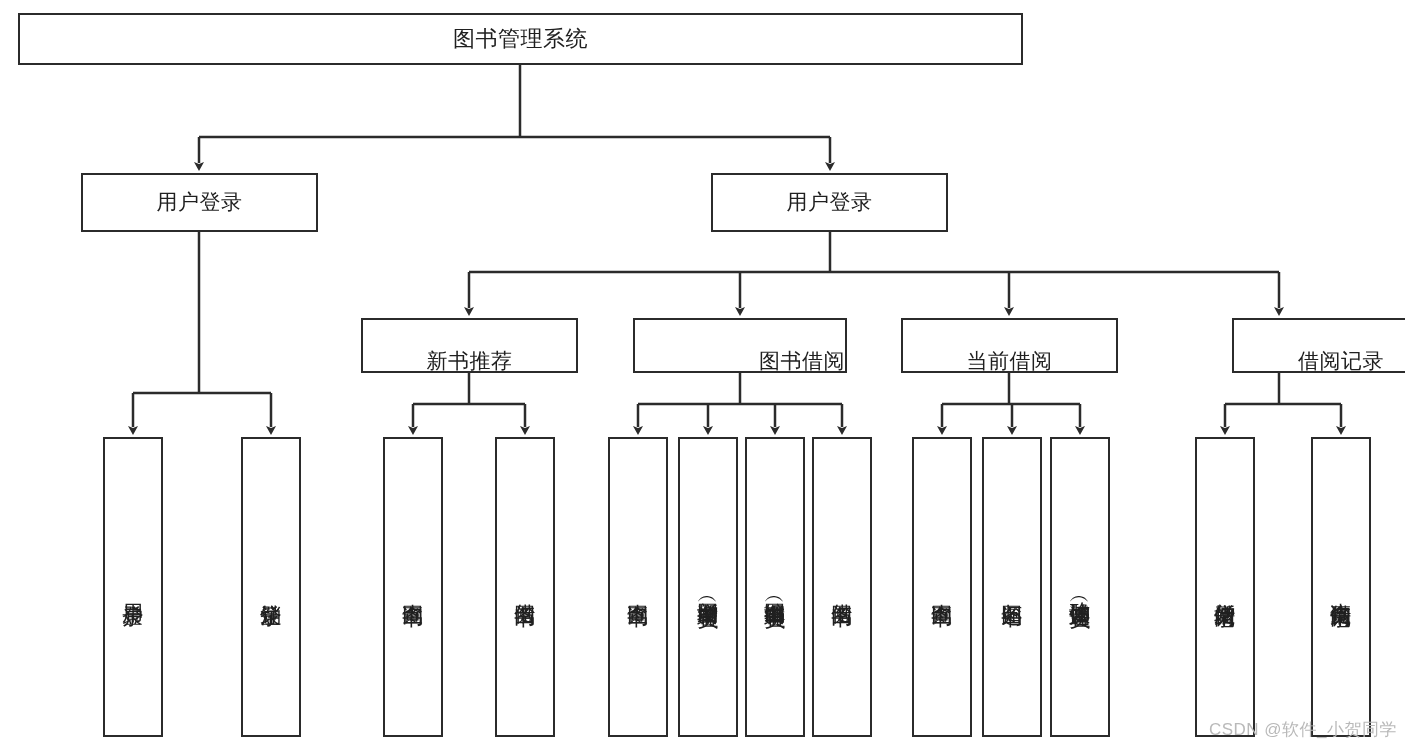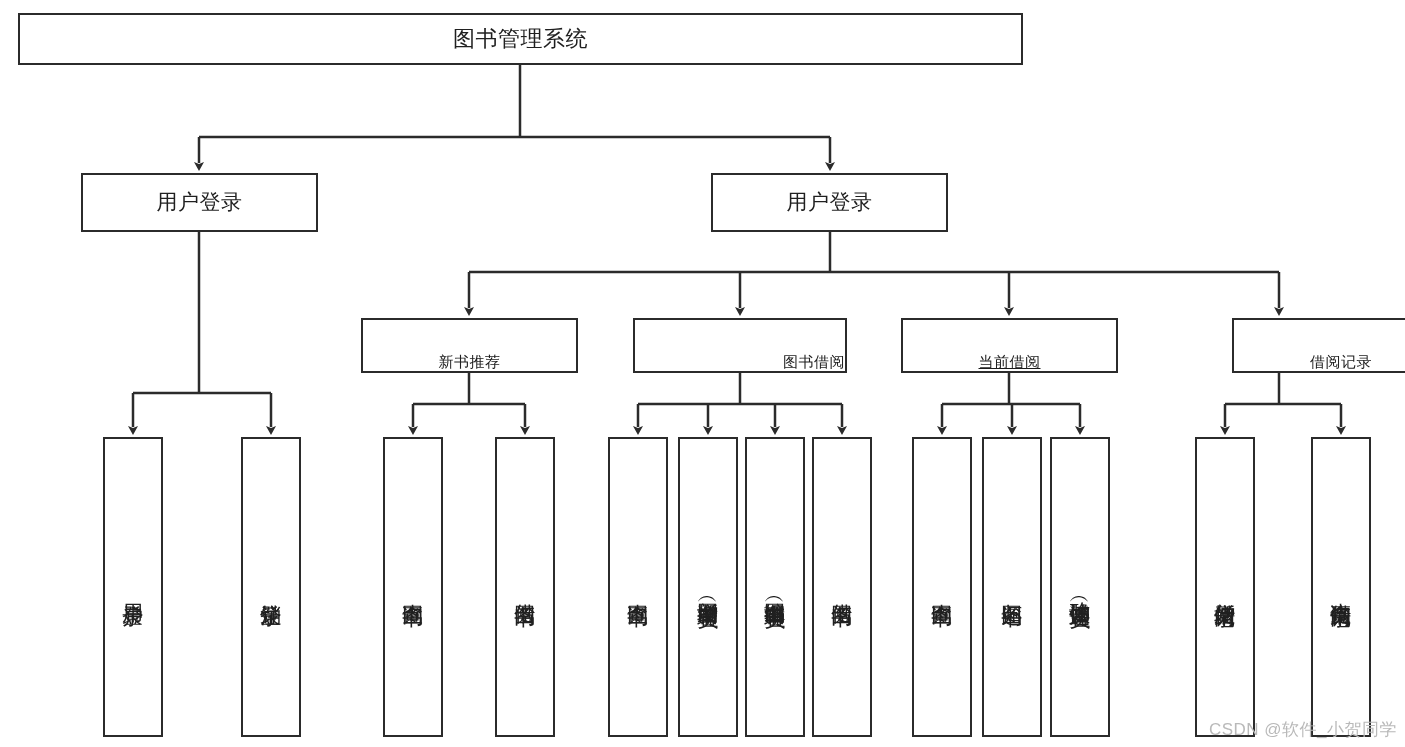--- a/index.html
+++ b/index.html
@@ -38,21 +38,21 @@
   }
   .node-label {
     font-size: 21px;
     line-height: 1.18;
     letter-spacing: 0.5px;
     white-space: nowrap;
     color: #202020;
   }
   .node.root .node-label { font-size: 22px; }
   .node.lvl2 .node-label { font-size: 21px; }
-  .node.lvl3 .node-label { font-size: 15px; margin-top: 32px; }
+  .node.lvl3 .node-label { font-size: 21px; margin-top: 32px; }
 
   .node.leaf {
     align-items: flex-start;
     justify-content: center;
     padding-top: 4px;
   }
   .node.leaf .node-label {
     writing-mode: vertical-rl;
     text-orientation: upright;
     font-size: 21px;
@@ -146,21 +146,21 @@
   <div class="node lvl2" style="left:711px; top:173px; width:237px; height:59px;">
     <span class="node-label">用户登录</span>
   </div>
 
   <div class="node lvl3" style="left:361px; top:318px; width:217px; height:55px;">
     <span class="node-label">新书推荐</span>
   </div>
   <div class="node lvl3" style="left:633px; top:318px; width:214px; height:55px;justify-content:flex-end;">
     <span class="node-label">图书借阅</span>
   </div>
-  <div class="node lvl3" style="left:901px; top:318px; width:217px; height:55px;text-decoration:underline;">
+  <div class="node lvl3" style="left:901px; top:318px; width:217px; height:55px;">
     <span class="node-label">当前借阅</span>
   </div>
   <div class="node lvl3" style="left:1232px; top:318px; width:218px; height:55px;">
     <span class="node-label">借阅记录</span>
   </div>
 
   <div class="node leaf mid" style="left:103px; top:437px; width:60px; height:300px;">
     <span class="node-label">用户登录</span>
   </div>
   <div class="node leaf mid" style="left:241px; top:437px; width:60px; height:300px;">

